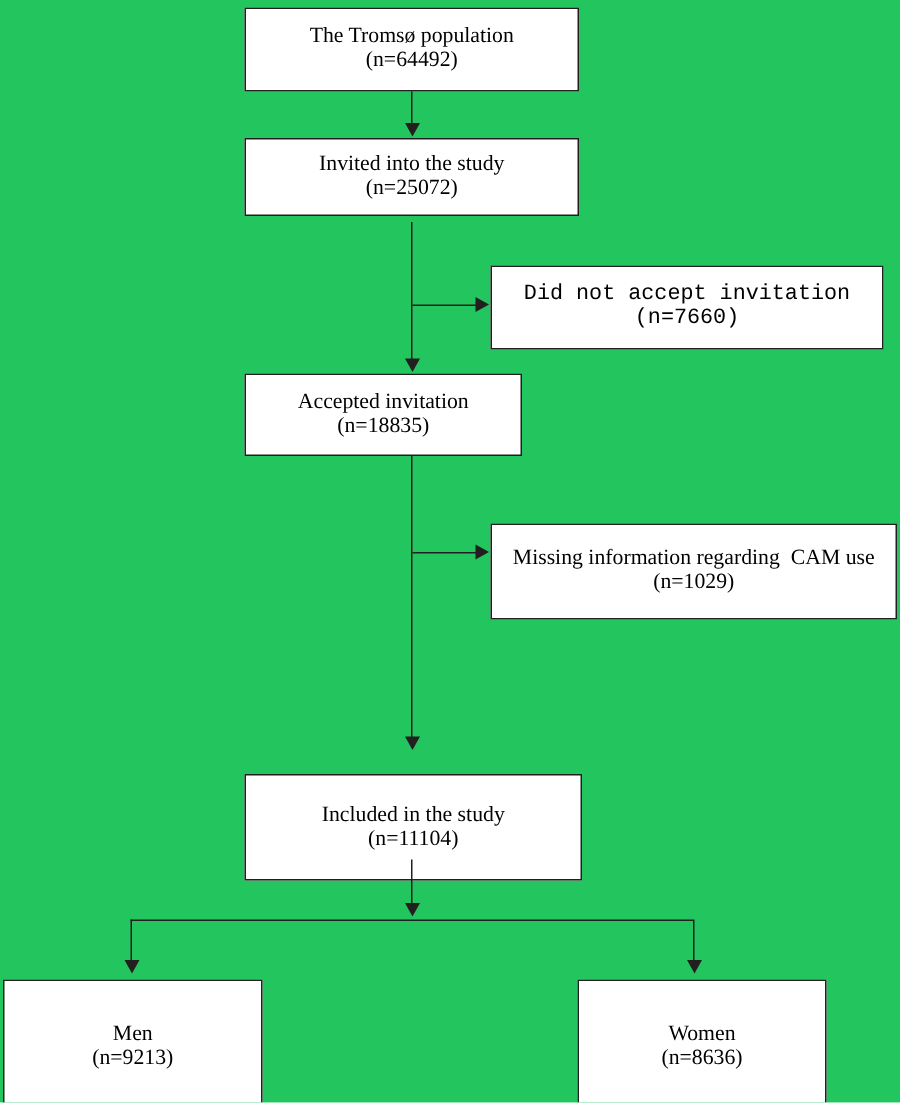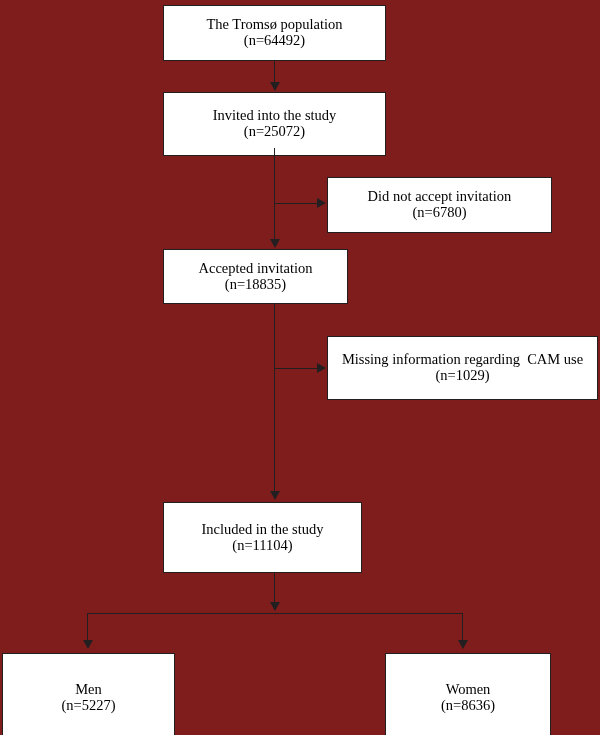--- a/index.html
+++ b/index.html
@@ -4,21 +4,21 @@
 <style>
   html, body {
     margin: 0;
     padding: 0;
     background: #ffffff;
   }
   #canvas {
     position: relative;
     width: 600px;
     height: 735px;
-    background: #7f1d1d;
+    background: #22c55e;
     overflow: hidden;
     font-family: "Liberation Serif", "DejaVu Serif", serif;
   }
   .node {
     position: absolute;
     box-sizing: border-box;
     border: 1.6px solid #231f20;
     background: #ffffff;
     display: flex;
     flex-direction: column;
@@ -32,25 +32,25 @@
     line-height: 1.1;
     white-space: pre;
   }
   .node .line2 {
     font-size: 14.5px;
     line-height: 1.1;
     white-space: pre;
   }
   
   #node-population   { left: 163px; top: 5px;   width: 223px; height: 56px; }
-  #node-invited      { left: 163px; top: 92px;  width: 223px; height: 64px; }
-  #node-declined     { left: 327px; top: 177px; width: 225px; height: 56px; }
+  #node-invited      { left: 163px; top: 92px;  width: 223px; height: 52px; }
+  #node-declined     { left: 327px; top: 177px; width: 262px; height: 56px; font-family: Liberation Mono, monospace; }
   #node-accepted     { left: 163px; top: 249px; width: 185px; height: 55px; }
-  #node-missing      { left: 327px; top: 336px; width: 271px; height: 64px; }
-  #node-included     { left: 163px; top: 502px; width: 199px; height: 71px; }
+  #node-missing      { left: 327px; top: 349px; width: 271px; height: 64px; }
+  #node-included     { left: 163px; top: 516px; width: 225px; height: 71px; }
   #node-men          { left: 2px;   top: 653px; width: 173px; height: 90px; }
   #node-women        { left: 385px; top: 653px; width: 166px; height: 90px; }
 
   
   .vline {
     position: absolute;
     width: 0;
     border-left: 1.6px solid #231f20;
   }
   .hline {
@@ -104,41 +104,41 @@
     <span class="line2">(n=64492)</span>
   </div>
 
   <div class="node" id="node-invited">
     <span class="line1">Invited into the study</span>
     <span class="line2">(n=25072)</span>
   </div>
 
   <div class="node" id="node-declined">
     <span class="line1">Did not accept invitation</span>
-    <span class="line2">(n=6780)</span>
+    <span class="line2">(n=7660)</span>
   </div>
 
   <div class="node" id="node-accepted">
     <span class="line1">Accepted invitation</span>
     <span class="line2">(n=18835)</span>
   </div>
 
   <div class="node" id="node-missing">
     <span class="line1">Missing information regarding  CAM use</span>
     <span class="line2">(n=1029)</span>
   </div>
 
   <div class="node" id="node-included">
     <span class="line1">Included in the study</span>
     <span class="line2">(n=11104)</span>
   </div>
 
   <div class="node" id="node-men">
     <span class="line1">Men</span>
-    <span class="line2">(n=5227)</span>
+    <span class="line2">(n=9213)</span>
   </div>
 
   <div class="node" id="node-women">
     <span class="line1">Women</span>
     <span class="line2">(n=8636)</span>
   </div>
 
   <div class="vline" id="conn-pop-invited-line"></div>
   <div class="arrow-down" id="conn-pop-invited-head"></div>
 

